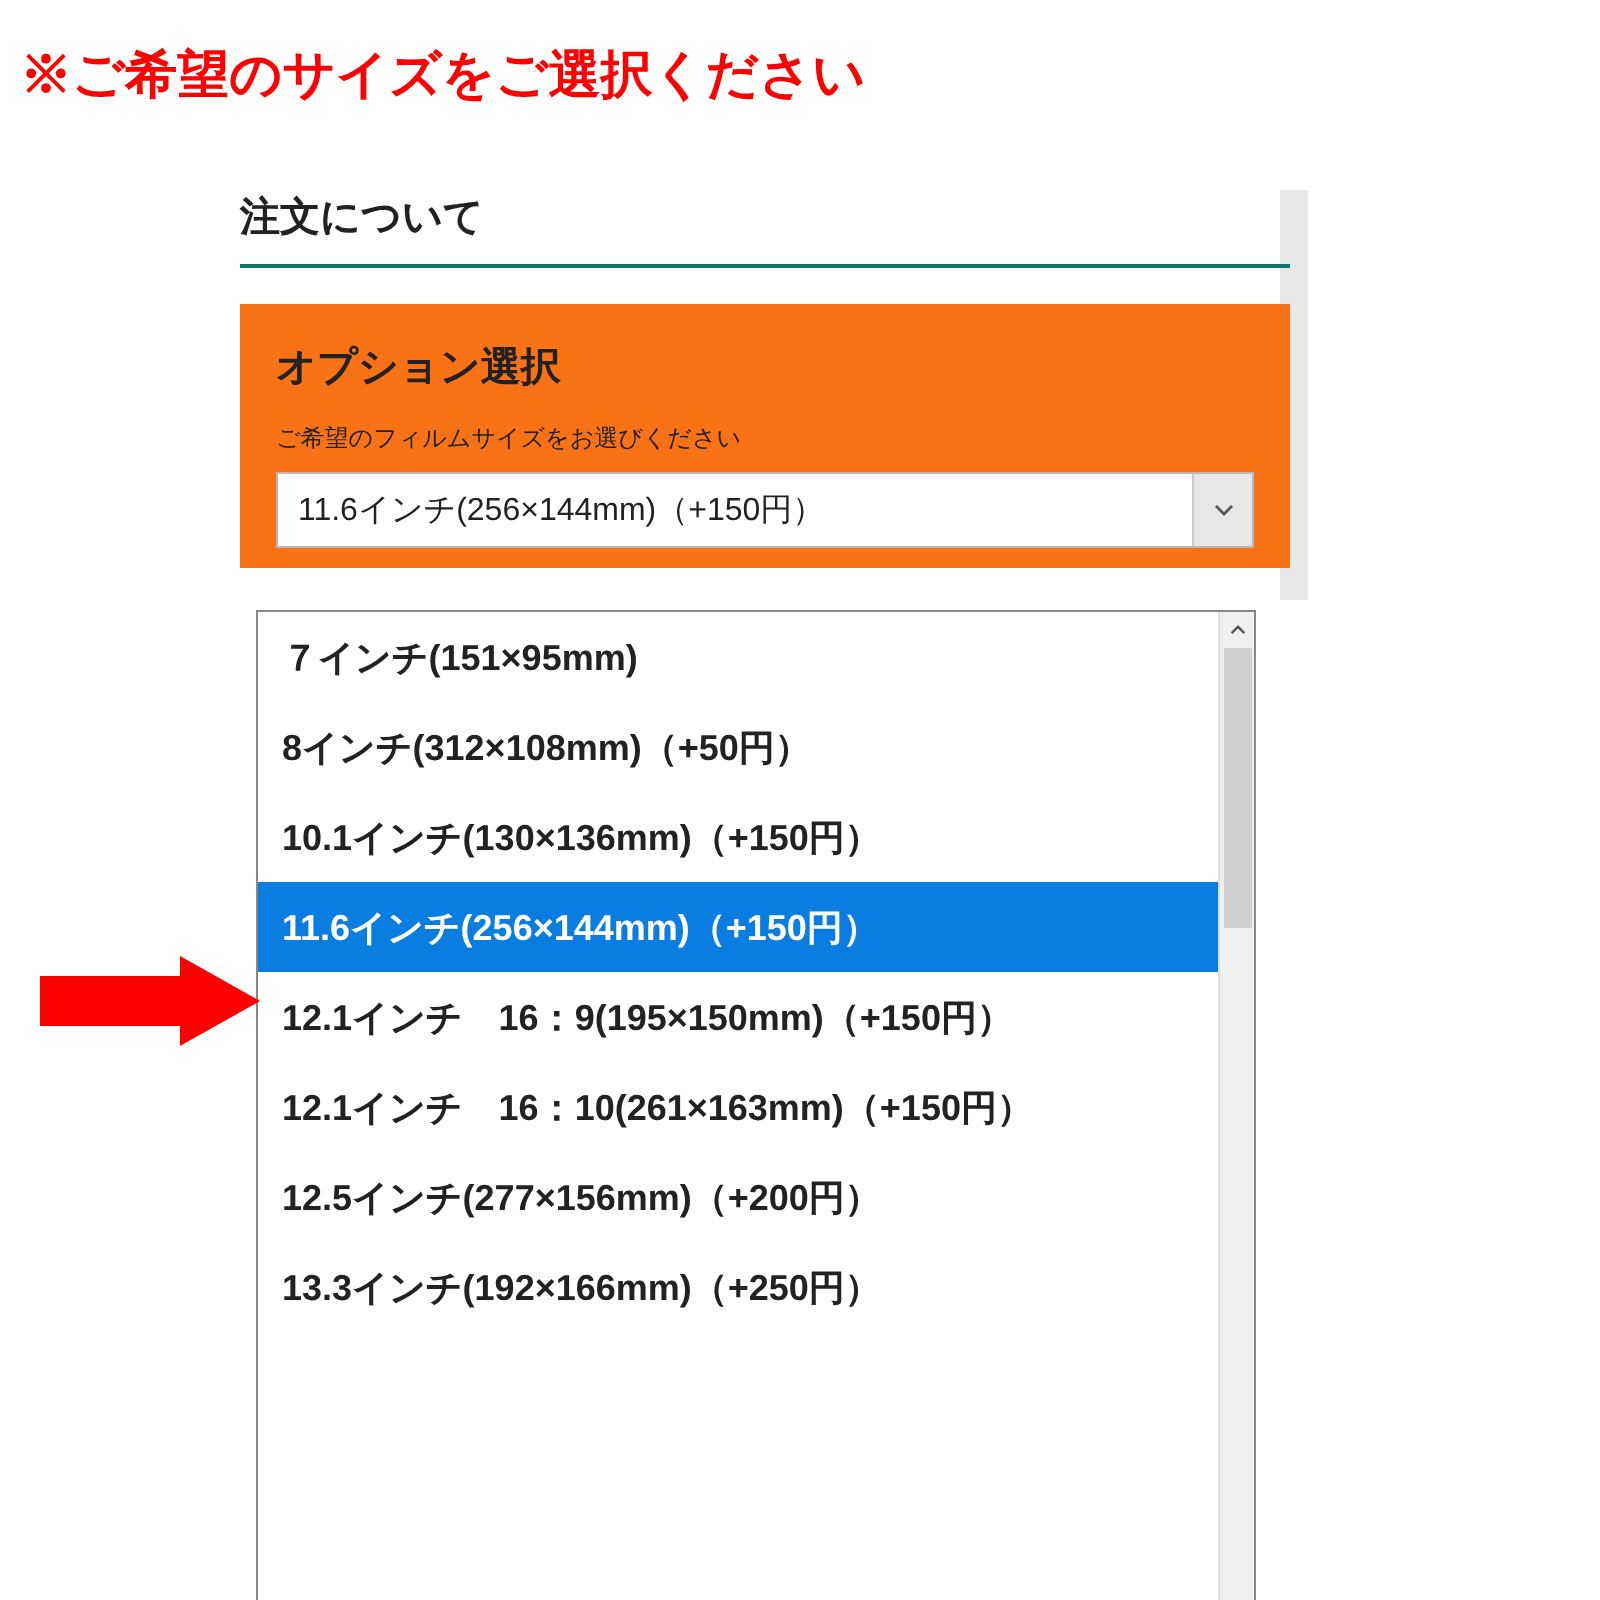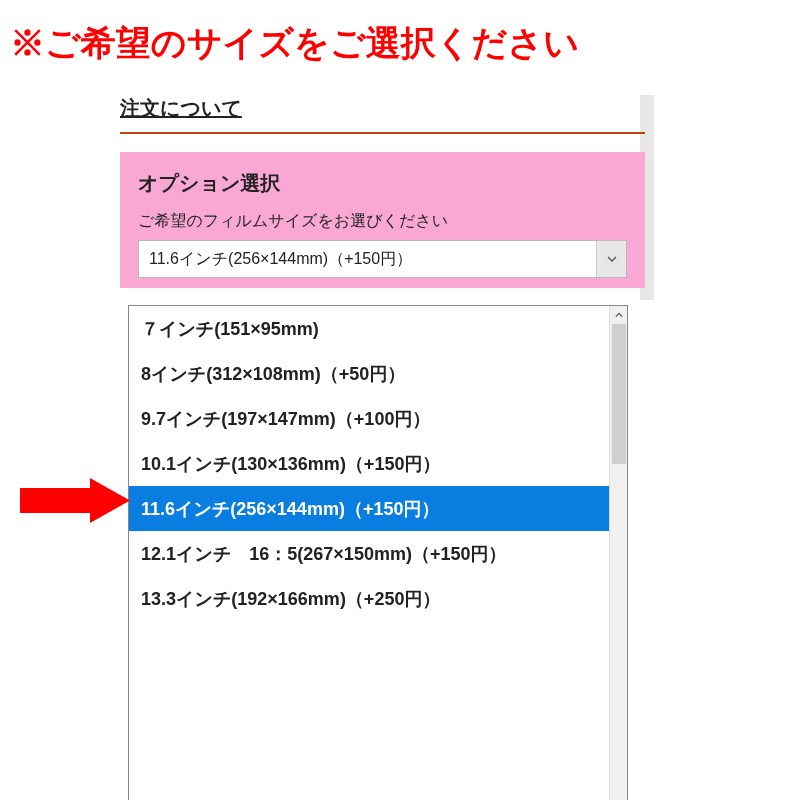--- a/index.html
+++ b/index.html
@@ -5,51 +5,50 @@
     * { margin: 0; padding: 0; box-sizing: border-box; }
     body {
       font-family: "Hiragino Kaku Gothic ProN", "Meiryo", sans-serif;
       background: #fff;
       width: 800px;
       height: 800px;
       position: relative;
     }
     .instruction {
       color: #ff0000;
-      font-size: 35px;
+      font-size: 26px;
       font-weight: bold;
       padding: 20px 10px 10px 10px;
     }
     .panel {
       position: absolute;
       left: 120px;
       top: 95px;
       width: 525px;
     }
     .section-title {
       font-size: 20px;
       font-weight: bold;
       color: #222;
       padding-bottom: 10px;
-      border-bottom: 2px solid #c2410c;
+      border-bottom: 2px solid #0f766e;
       margin-bottom: 18px;
-      text-decoration: underline;
     }
     .option-box {
-      background: #f9a8d4;
+      background: #f97316;
       padding: 18px 18px 10px 18px;
     }
     .option-heading {
       font-size: 20px;
       font-weight: bold;
       color: #222;
       margin-bottom: 14px;
     }
     .option-sub {
-      font-size: 16px;
+      font-size: 12px;
       color: #222;
       margin-bottom: 8px;
     }
     .select-row { position: relative; }
     .select-box {
       width: 100%;
       height: 38px;
       background: #fff;
       border: 1px solid #b8b8b8;
       display: flex;
@@ -165,24 +164,25 @@
         </div>
       </div>
     </div>
   </div>
 </div>
 
 <div class="dropdown">
   <div class="dropdown-inner" id="dropdown-inner">
       <div class="option-item">７インチ(151×95mm)</div>
       <div class="option-item">8インチ(312×108mm)（+50円）</div>
-      <div class="option-item">9.7インチ(197×147mm)（+100円）</div>
       <div class="option-item">10.1インチ(130×136mm)（+150円）</div>
       <div class="option-item selected">11.6インチ(256×144mm)（+150円）</div>
-      <div class="option-item">12.1インチ　16：5(267×150mm)（+150円）</div>
+      <div class="option-item">12.1インチ　16：9(195×150mm)（+150円）</div>
+      <div class="option-item">12.1インチ　16：10(261×163mm)（+150円）</div>
+      <div class="option-item">12.5インチ(277×156mm)（+200円）</div>
       <div class="option-item">13.3インチ(192×166mm)（+250円）</div>
     </div>
   <div class="scrollbar-track">
     <div class="scroll-up">
       <svg viewBox="0 0 10 10">
           <path d="M1 7 L5 3 L9 7" fill="none" stroke="#555" stroke-width="1.5"></path>
         </svg>
     </div>
     <div class="scroll-thumb"></div>
     <div class="scroll-down">

